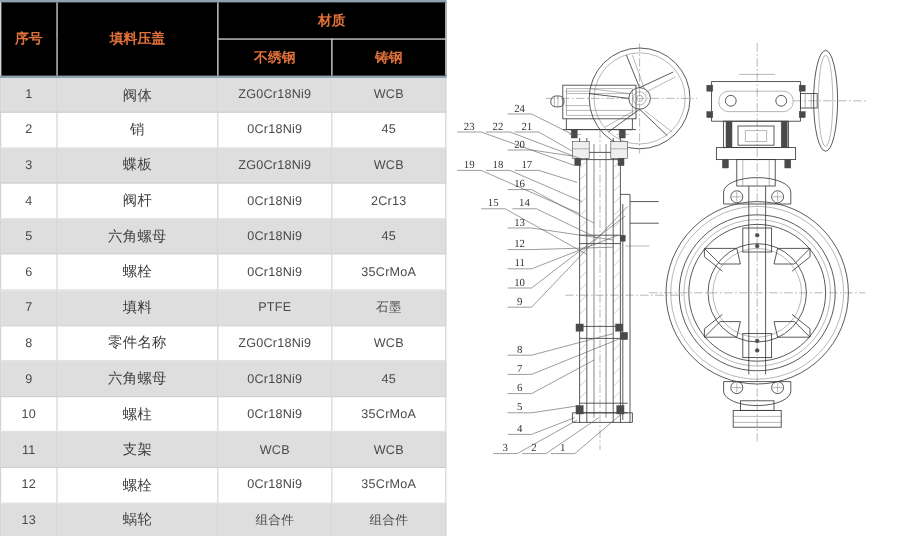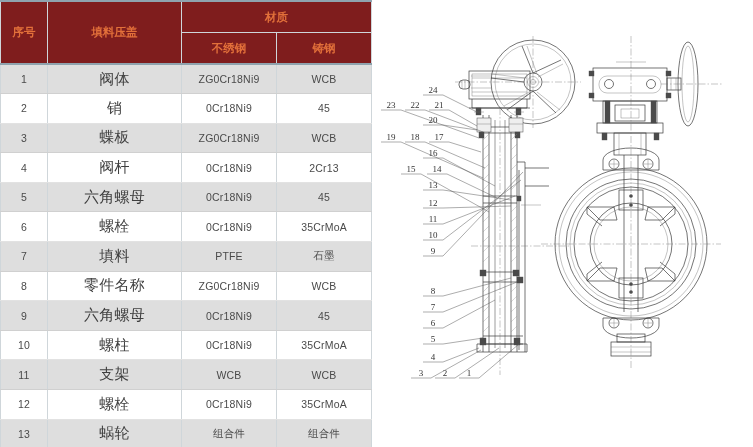--- a/index.html
+++ b/index.html
@@ -31,40 +31,40 @@
     border-right:1px solid #cfd6da;
     text-align:center;
     vertical-align:middle;
     padding:0;
     font-weight:normal;
   }
   table.parts th{
     color:#e2703a;
     font-weight:bold;
     font-size:11.5px;
-    background:#7f1d1d;
+    background:#000000;
   }
   table.parts thead tr.hrow1 th{height:30px;}
   table.parts thead tr.hrow2 th{height:30px;text-align:center;}
   th.th-no,th.th-name{
     border-bottom:1px solid transparent;
   }
   th.th-mat{
     border-bottom:1px solid #cfd6da;
   }
   tr.hrow1 th{border-top:2px solid #8fa3ae;}
   thead{border-bottom:2px solid #8fa3ae;}
   table.parts tbody tr{height:29.6px;}
   table.parts tbody td{
     font-size:10.5px;
     color:#4a4a4a;
     letter-spacing:.2px;
   }
   table.parts tbody td.cn{
-    font-size:15px;
+    font-size:12px;
     color:#3f3f3f;
   }
   table.parts tbody tr.odd td{background:#dedede;}
   table.parts tbody tr.even td{background:#ffffff;}
   table.parts tbody tr.odd td{border-bottom:1px solid #d0d0d0;}
   table.parts tbody tr.even td{border-bottom:1px solid #e2e2e2;}
   table.parts tbody tr:last-child td{border-bottom:2px solid #8fa3ae;}
 
   
   #drawing{

